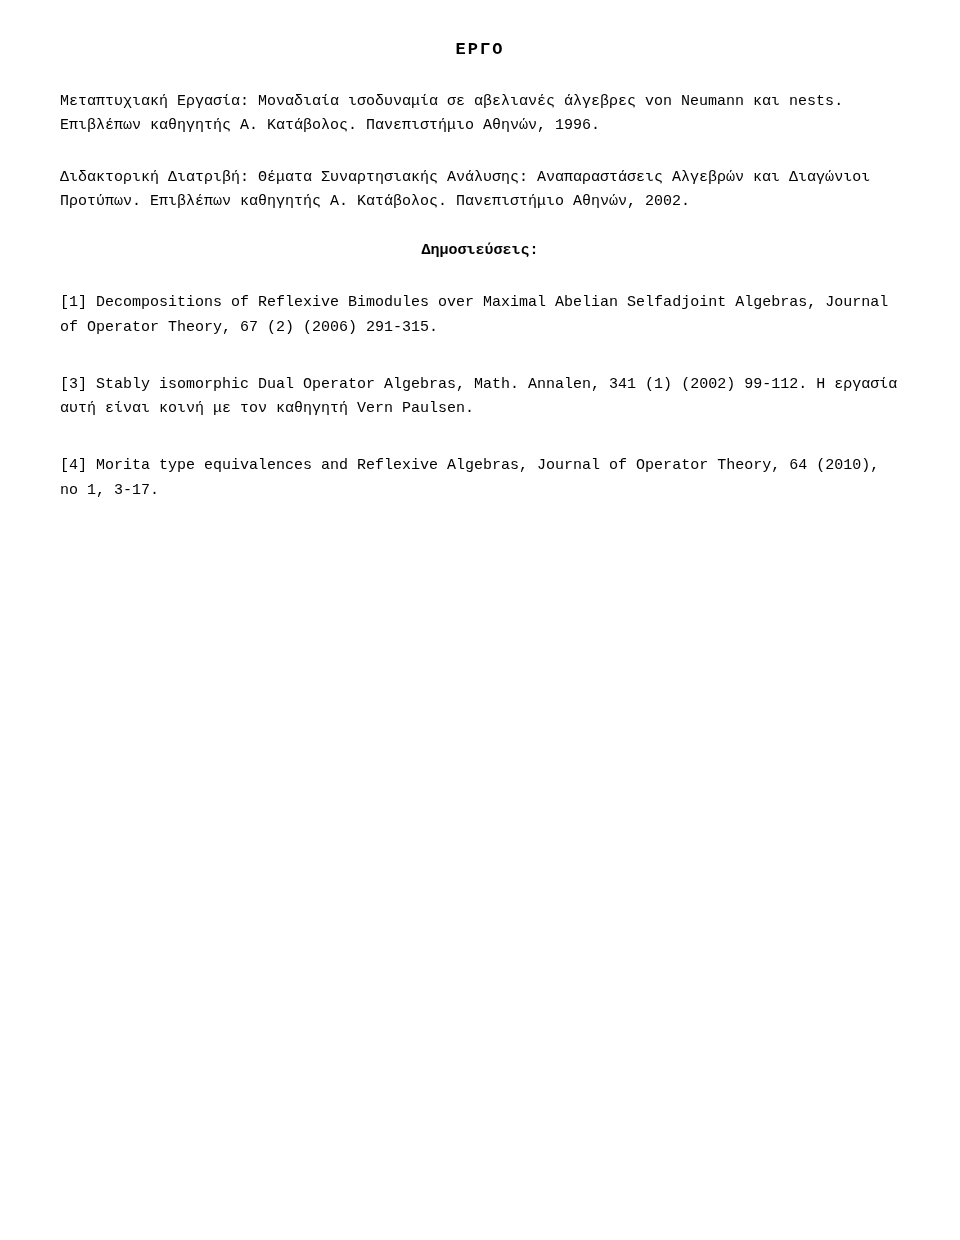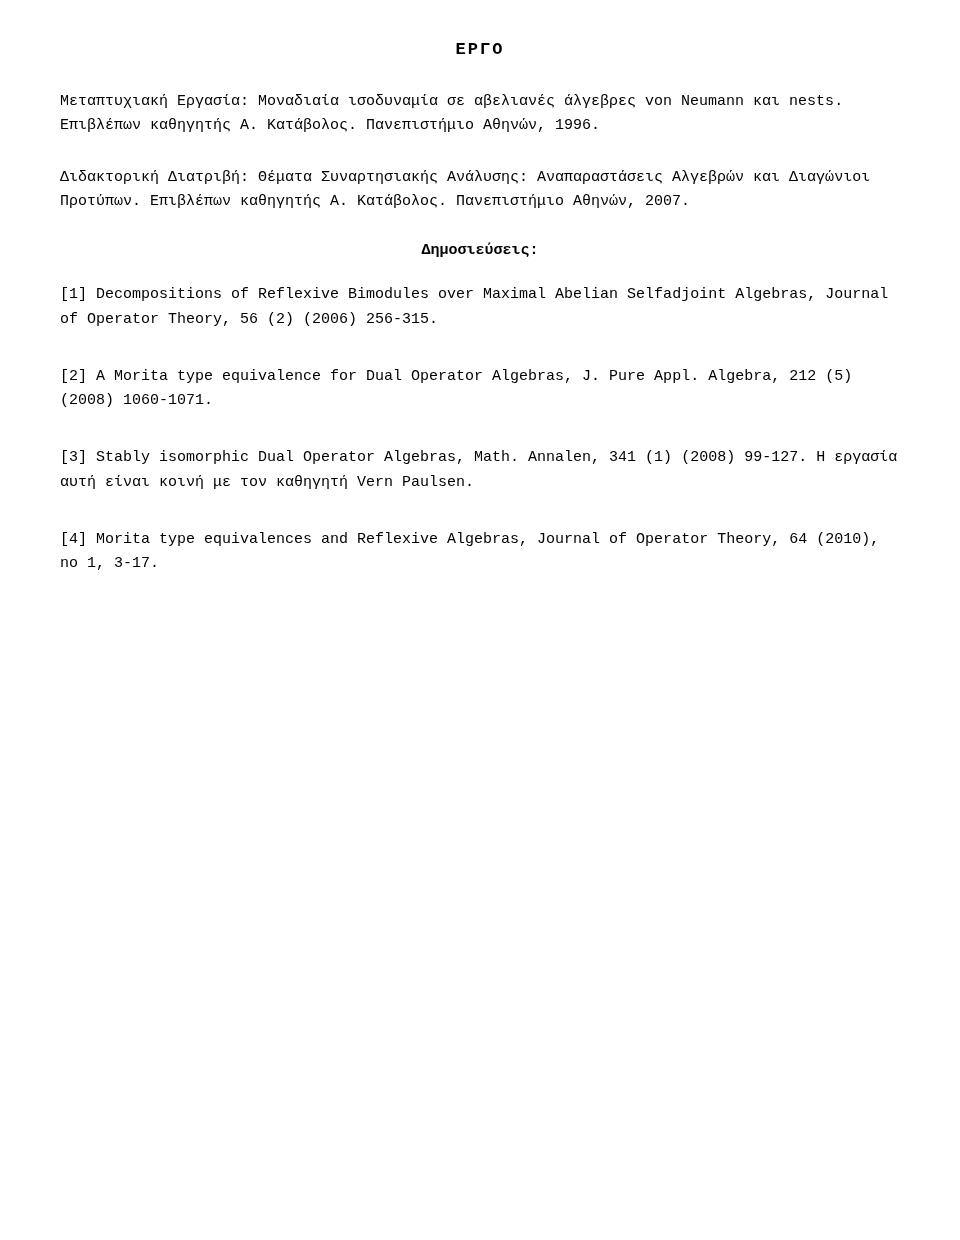--- a/index.html
+++ b/index.html
@@ -27,21 +27,21 @@
     }
 
     .section {
       margin-bottom: 28px;
       line-height: 1.6;
     }
 
     .section-heading {
       text-align: center;
       font-weight: bold;
-      margin-bottom: 24px;
+      margin-bottom: 32px;
       margin-top: 10px;
     }
 
     .publication-item {
       margin-bottom: 32px;
       line-height: 1.65;
     }
 
     .pub-number {
       font-weight: normal;
@@ -51,40 +51,36 @@
 <body>
 
 <div class="page-title">ΕΡΓΟ</div>
 
 <div class="section">
   <span>Μεταπτυχιακή Εργασία: Μοναδιαία ισοδυναμία σε αβελιανές άλγεβρες von Neumann
 και nests. Επιβλέπων καθηγητής Α. Κατάβολος. Πανεπιστήμιο Αθηνών, 1996.</span>
 </div>
 
 <div class="section">
-  <span>Διδακτορική Διατριβή: Θέματα Συναρτησιακής Ανάλυσης: Αναπαραστάσεις Αλγεβρών και Διαγώνιοι Προτύπων. Επιβλέπων καθηγητής Α. Κατάβολος. Πανεπιστήμιο Αθηνών, 2007.</span>
+  <span>Διδακτορική Διατριβή: Θέματα Συναρτησιακής Ανάλυσης: Αναπαραστάσεις Αλγεβρών και Διαγώνιοι Προτύπων. Επιβλέπων καθηγητής Α. Κατάβολος. Πανεπιστήμιο Αθηνών, 2002.</span>
 </div>
 
 <div class="section-heading">Δημοσιεύσεις:</div>
 
 <div>
 
   <div class="publication-item">
     <span class="pub-number">[1]</span>
-    <span>Decompositions of Reflexive Bimodules over Maximal Abelian Selfadjoint Algebras, Journal of Operator Theory, 56 (2) (2006) 256-315.</span>
+    <span>Decompositions of Reflexive Bimodules over Maximal Abelian Selfadjoint Algebras, Journal of Operator Theory, 67 (2) (2006) 291-315.</span>
   </div>
 
-  <div class="publication-item">
-    <span class="pub-number">[2]</span>
-    <span>A Morita type equivalence for Dual Operator Algebras, J. Pure Appl. Algebra, 212 (5) (2008) 1060-1071.</span>
-  </div>
 
   <div class="publication-item">
     <span class="pub-number">[3]</span>
-    <span>Stably isomorphic Dual Operator Algebras, Math. Annalen, 341 (1) (2008) 99-127. Η εργασία αυτή είναι κοινή με τον καθηγητή Vern Paulsen.</span>
+    <span>Stably isomorphic Dual Operator Algebras, Math. Annalen, 341 (1) (2002) 99-112. Η εργασία αυτή είναι κοινή με τον καθηγητή Vern Paulsen.</span>
   </div>
 
   <div class="publication-item">
     <span class="pub-number">[4]</span>
     <span>Morita type equivalences and Reflexive Algebras, Journal of Operator Theory, 64 (2010), no 1, 3-17.</span>
   </div>
 
 
 </div>
 

